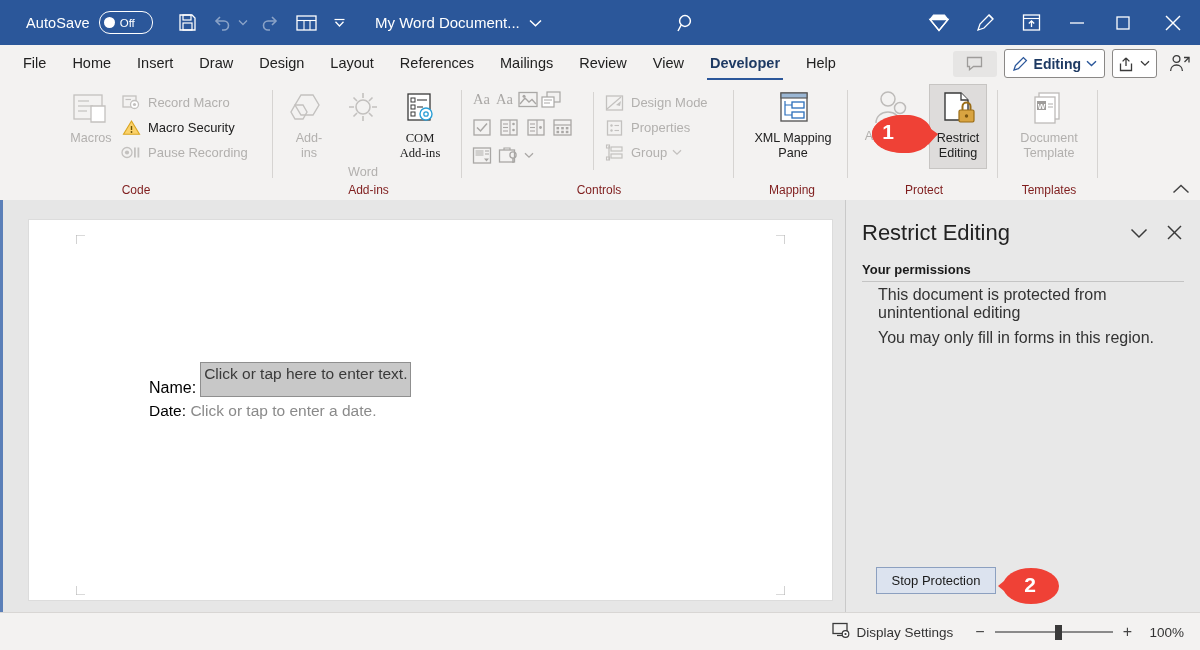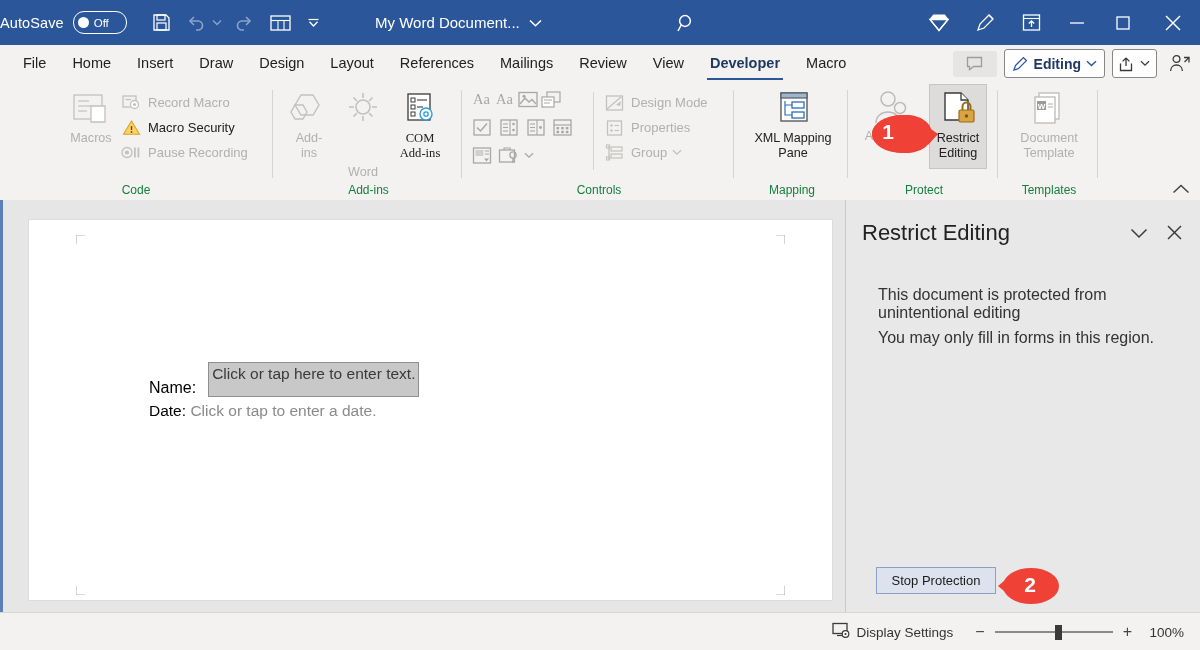--- a/index.html
+++ b/index.html
@@ -8,21 +8,21 @@
     font-family:"Liberation Sans","DejaVu Sans",sans-serif;
     background:#ffffff;-webkit-font-smoothing:antialiased;
   }
   .app{position:relative;width:1200px;height:650px;background:#f3f2f1;}
 
   
   .titlebar{
     position:absolute;left:0;top:0;width:1200px;height:45px;
     background:#2b579a;display:flex;align-items:center;
   }
-  .autosave-wrap{display:flex;align-items:center;}
+  .autosave-wrap{display:flex;align-items:center;margin-left:26px;}
   .autosave-label{color:#fff;font-size:14.5px;letter-spacing:.1px;}
   .toggle{
     margin-left:9px;width:52px;height:21px;border-radius:11px;
     border:1.6px solid #ffffff;display:flex;align-items:center;
   }
   .toggle .knob{width:11px;height:11px;border-radius:50%;background:#fff;margin-left:4px;}
   .toggle .off{color:#fff;font-size:11.5px;margin-left:5px;}
   .tb-icon{
     color:#ffffff;display:flex;align-items:center;justify-content:center;
     height:30px;
@@ -67,21 +67,21 @@
   .collab-btn{width:30px;height:27px;display:flex;align-items:center;justify-content:center;}
 
   
   .ribbon{
     position:absolute;left:0;top:82px;width:1200px;height:118px;
     background:#f3f2f1;border-bottom:1px solid #d2d0ce;
   }
   .rgroup{position:absolute;top:0;height:118px;}
   .rgroup .glabel{
     position:absolute;bottom:3px;left:0;width:100%;text-align:center;
-    font-size:12px;color:#15803d;
+    font-size:12px;color:#7f1d1d;
   }
   .rsep{position:absolute;top:8px;width:1px;height:88px;background:#d6d4d2;}
 
   .bigbtn{
     display:flex;flex-direction:column;align-items:center;justify-content:flex-start;
     width:58px;padding-top:7px;
   }
   .bigbtn .lbl{font-size:12.6px;color:#212121;line-height:15px;text-align:center;}
   .bigbtn.dis .lbl{color:#b2b0ae;}
   .smrow{display:flex;align-items:center;gap:5px;height:25px;}
@@ -112,21 +112,21 @@
     position:absolute;left:0;top:200px;width:845px;height:412px;
     background:#e6e6e6;border-left:3px solid #5b7fb8;box-sizing:border-box;
   }
   .page{
     position:absolute;left:25px;top:19px;width:805px;height:382px;
     background:#ffffff;box-sizing:border-box;border:1px solid #dcdcdc;
   }
   .mark{position:absolute;width:9px;height:9px;}
   .name-row{position:absolute;left:120px;top:142px;display:flex;align-items:flex-end;}
   .ccfield{
-    margin-left:12px;background:#c8c8c8;border:1px solid #8f8f8f;
+    margin-left:4px;background:#c8c8c8;border:1px solid #8f8f8f;
     padding:2px 3px 9px 3px;font-size:15.5px;color:#3a3a3a;line-height:18px;
     box-sizing:border-box;height:35px;
   }
   .date-row{position:absolute;left:120px;top:182px;font-size:15.5px;color:#000;}
   .date-ph{color:#8a8a8a;}
 
   
   .taskpane{
     position:absolute;left:845px;top:200px;width:355px;height:412px;
     background:#e8e8e8;border-left:1px solid #c9c9c9;box-sizing:border-box;
@@ -278,21 +278,21 @@
     <div class="tab">Home</div>
     <div class="tab">Insert</div>
     <div class="tab">Draw</div>
     <div class="tab">Design</div>
     <div class="tab">Layout</div>
     <div class="tab">References</div>
     <div class="tab">Mailings</div>
     <div class="tab">Review</div>
     <div class="tab">View</div>
     <div class="tab active">Developer</div>
-    <div class="tab">Macro</div>
+    <div class="tab">Help</div>
 
     <div class="right-cluster">
       <div class="comment-btn">
         <svg width="17" height="15" viewBox="0 0 17 15">
             <path d="M1.5 1.5h14v9h-8l-4 3.2V10.5h-2z" fill="none" stroke="#9e9c9a" stroke-width="1.3"></path>
           </svg>
       </div>
       <div class="editing-btn">
         <svg width="17" height="17" viewBox="0 0 17 17">
             <path d="M2 15 3.4 10.6 11.4 2.6l3 3-8 8z" fill="none" stroke="#2b579a" stroke-width="1.3"></path>
@@ -669,20 +669,21 @@
           <path d="M1.5 1.5 9 9 16.5 1.5" fill="none" stroke="#3a3a3a" stroke-width="1.5"></path>
         </svg>
     </div>
     <div class="tp-close">
       <svg width="15" height="15" viewBox="0 0 15 15">
           <line x1="1" y1="1" x2="14" y2="14" stroke="#3a3a3a" stroke-width="1.5"></line>
           <line x1="14" y1="1" x2="1" y2="14" stroke="#3a3a3a" stroke-width="1.5"></line>
         </svg>
     </div>
 
+    <div class="tp-section">Your permissions</div>
 
     <div class="tp-body">
       <p>This document is protected from unintentional editing</p>
       <p>You may only fill in forms in this region.</p>
     </div>
 
     <div class="stopbtn">Stop Protection</div>
   </div>
 
   <div class="callout" style="left:998px;top:565px;">

